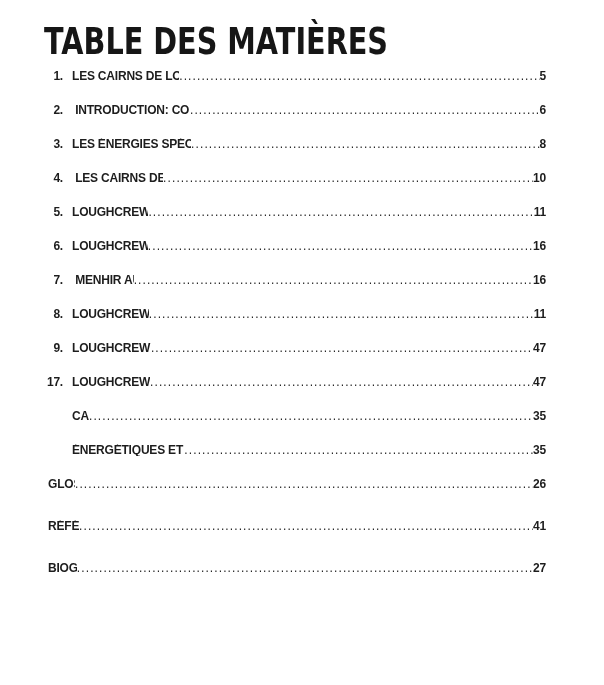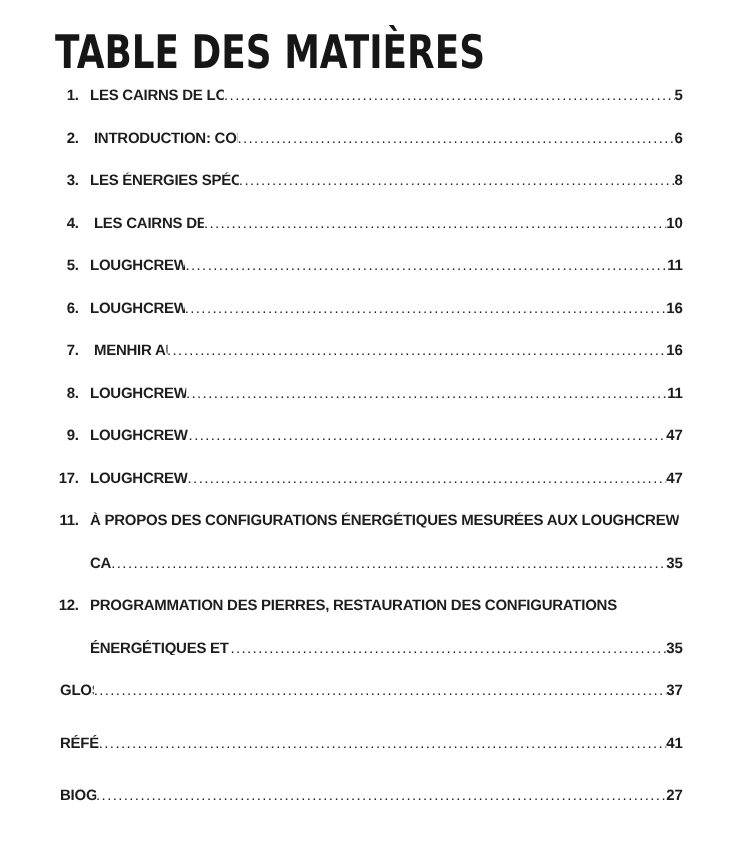--- a/index.html
+++ b/index.html
@@ -142,48 +142,40 @@
     </div>
 
     <div class="row">
       <span class="num">17.</span>
       <span class="text">LOUGHCREW CAIRNS CINQUIÈME VISITE </span>
       <span class="leader">........................................................................................................................................................................................................................................................................</span>
       <span class="pagenum">47</span>
     </div>
 
     <div>
-      <div class="row">
-        <span class="num">11.</span>
-        <span class="text">À PROPOS DES CONFIGURATIONS ÉNERGÉTIQUES MESURÉES AUX LOUGHCREW</span>
-      </div>
       <div class="row cont">
         <span class="text">CAIRNS</span>
         <span class="leader">........................................................................................................................................................................................................................................................................</span>
         <span class="pagenum">35</span>
       </div>
     </div>
 
     <div>
-      <div class="row">
-        <span class="num">12.</span>
-        <span class="text">PROGRAMMATION DES PIERRES, RESTAURATION DES CONFIGURATIONS</span>
-      </div>
       <div class="row cont">
         <span class="text">ÉNERGÉTIQUES ET CONSTRUCTION DE NOUVEAUX MÉGALITHES</span>
         <span class="leader">........................................................................................................................................................................................................................................................................</span>
         <span class="pagenum">35</span>
       </div>
     </div>
 
     <div class="footer-group">
       <div class="row footer-row">
         <span class="text">GLOSSAIRE</span>
         <span class="leader">........................................................................................................................................................................................................................................................................</span>
-        <span class="pagenum">37</span>
+        <span class="pagenum">26</span>
       </div>
       <div class="row footer-row">
         <span class="text">RÉFÉRENCES</span>
         <span class="leader">........................................................................................................................................................................................................................................................................</span>
         <span class="pagenum">41</span>
       </div>
       <div class="row footer-row">
         <span class="text">BIOGRAPHIE</span>
         <span class="leader">........................................................................................................................................................................................................................................................................</span>
         <span class="pagenum">27</span>

